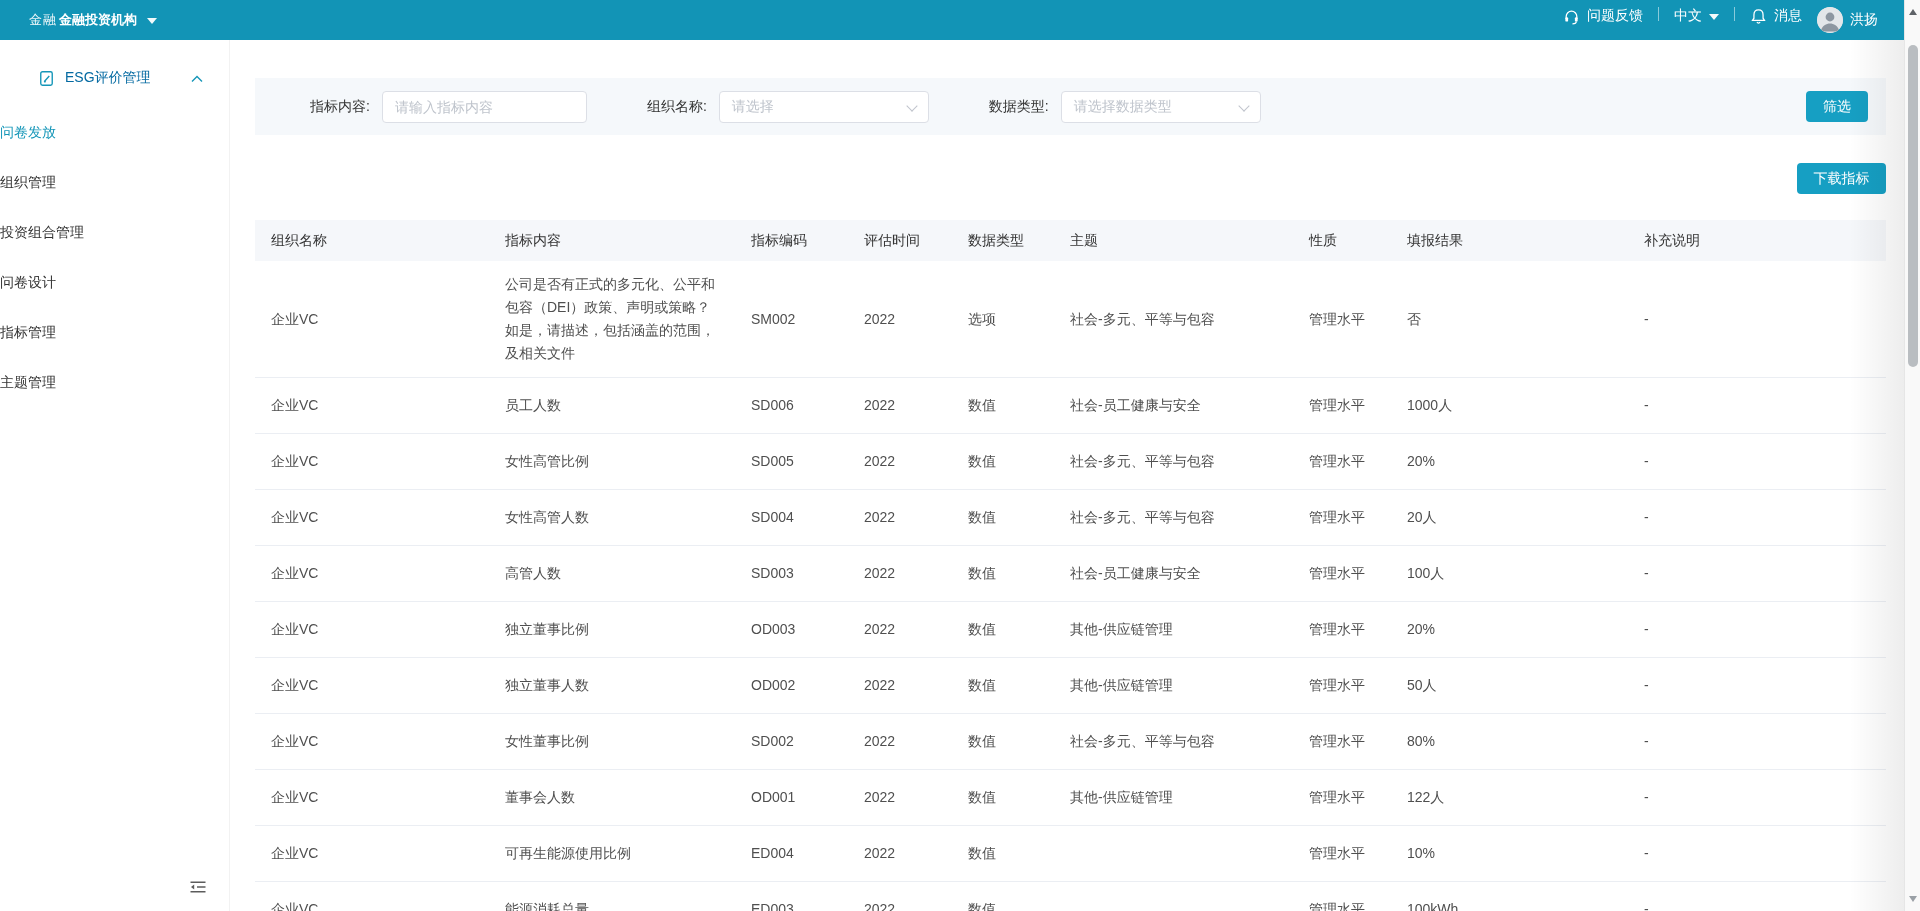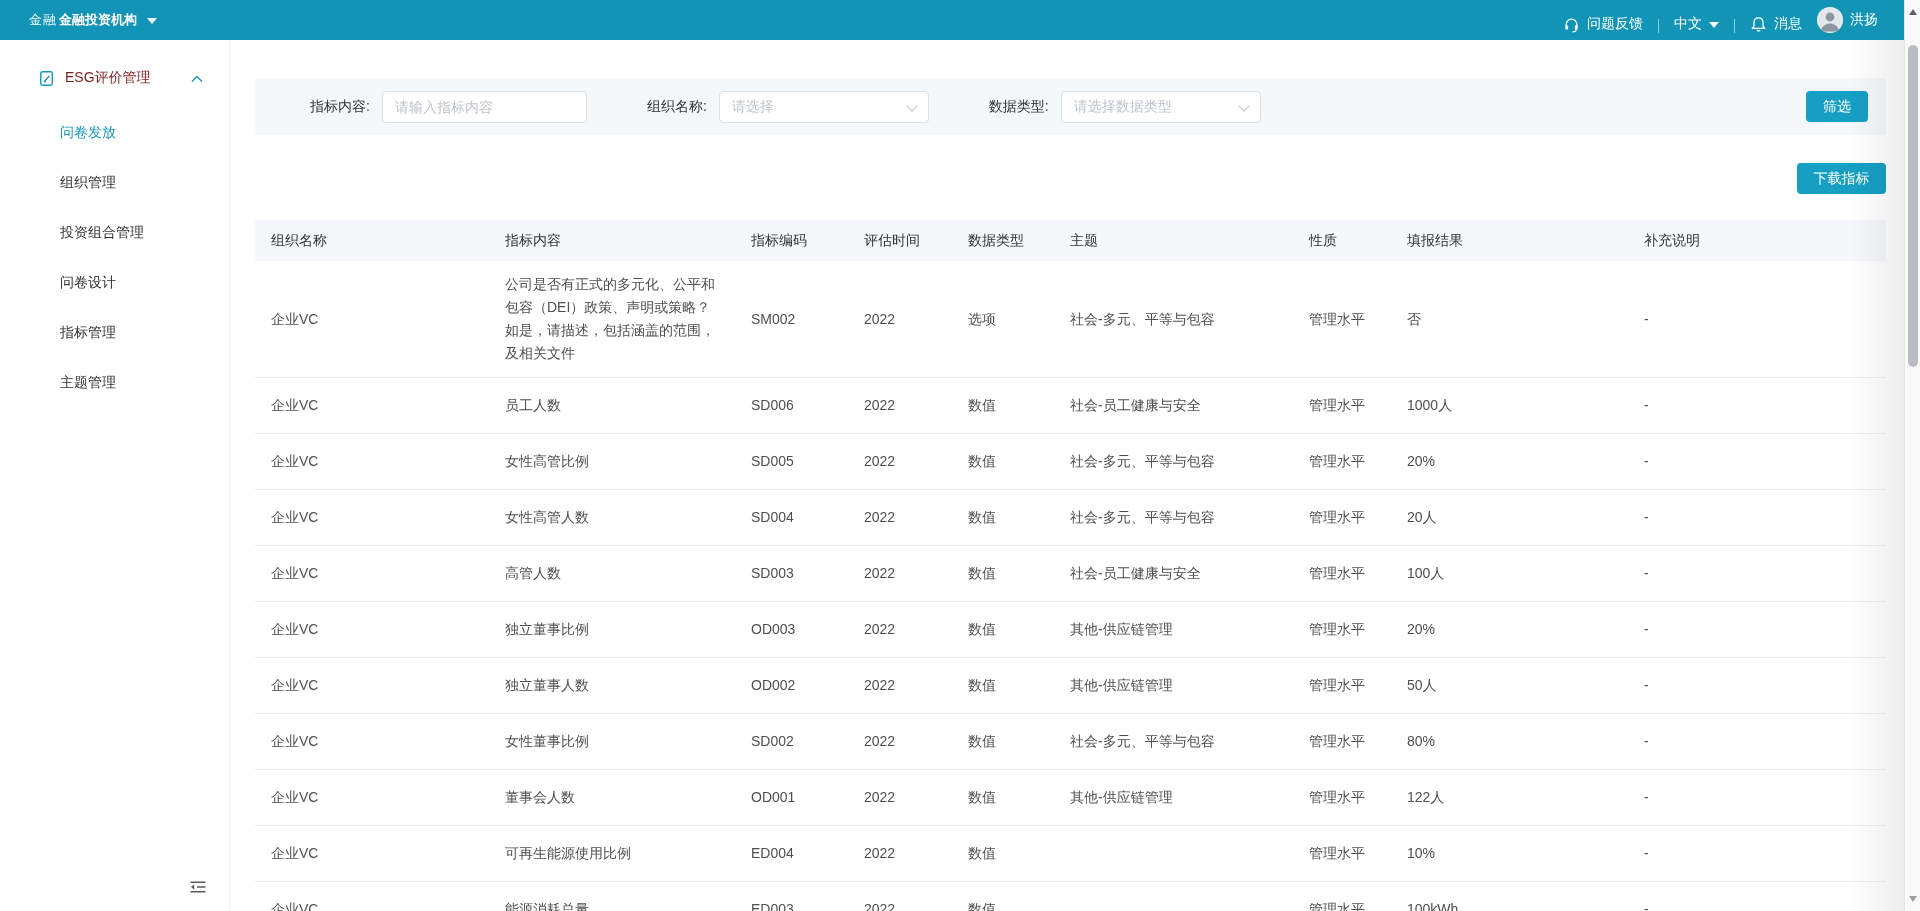--- a/index.html
+++ b/index.html
@@ -8,34 +8,34 @@
   body { position:relative; font-size:14px; color:#4f4f4f; }
 
   
   .topbar { position:absolute; top:0; left:0; width:1904px; height:40px;
     background:#1294b6; display:flex; align-items:center; color:#fff; z-index:5; }
   .topbar-left { display:flex; align-items:center; padding-left:29px; }
   .logo { font-size:13px; opacity:.92; letter-spacing:1px; margin-right:2px; }
   .org-switcher { display:flex; align-items:center; gap:10px; font-size:13px; font-weight:bold; cursor:pointer; }
   .caret-down { width:0; height:0; border-left:5px solid transparent; border-right:5px solid transparent;
     border-top:6px solid rgba(255,255,255,.95); margin-top:2px; }
-  .topbar-right { margin-left:auto; display:flex; align-items:flex-end; gap:15px; padding-right:26px; font-size:14px; }
+  .topbar-right { margin-left:auto; display:flex; align-items:flex-start; gap:15px; padding-right:26px; font-size:14px; }
   .tb-item { display:flex; align-items:center; gap:7px; cursor:pointer; white-space:nowrap; }
   .tb-divider { width:1px; height:14px; background:rgba(255,255,255,.5); }
   .avatar { width:26px; height:26px; border-radius:50%; overflow:hidden; background:#dfe3e6; flex:0 0 auto; }
 
   
   .sidebar { position:absolute; top:40px; left:0; width:230px; bottom:0; background:#fff;
     border-right:1px solid #f2f2f2; z-index:4; }
   .menu-group { display:flex; align-items:center; height:36px; margin-top:20px;
-    padding:0 26px 0 38px; color:#7f1d1d; font-size:14px; cursor:pointer; }
+    padding:0 26px 0 38px; color:#0369a1; font-size:14px; cursor:pointer; }
   .menu-group .label { margin-left:10px; }
   .menu-group .chev { margin-left:auto; }
   .menu-items { margin-top:11px; }
-  .menu-item { height:50px; line-height:50px; padding-left:60px; font-size:14px; color:#333; cursor:pointer; }
+  .menu-item { height:50px; line-height:50px; font-size:14px; color:#333; cursor:pointer; }
   .menu-item.active { color:#1596b8; }
   .fold-btn { position:absolute; bottom:12px; right:22px; cursor:pointer; }
 
   
   .main { position:absolute; left:230px; top:40px; width:1674px; bottom:0;
     padding:38px 18px 0 25px; background:#fff; }
 
   .filter-panel { background:#f5f8fb; height:57px; display:flex; align-items:center;
     padding:0 18px 0 55px; }
   .f-group { display:flex; align-items:center; margin-right:60px; }

